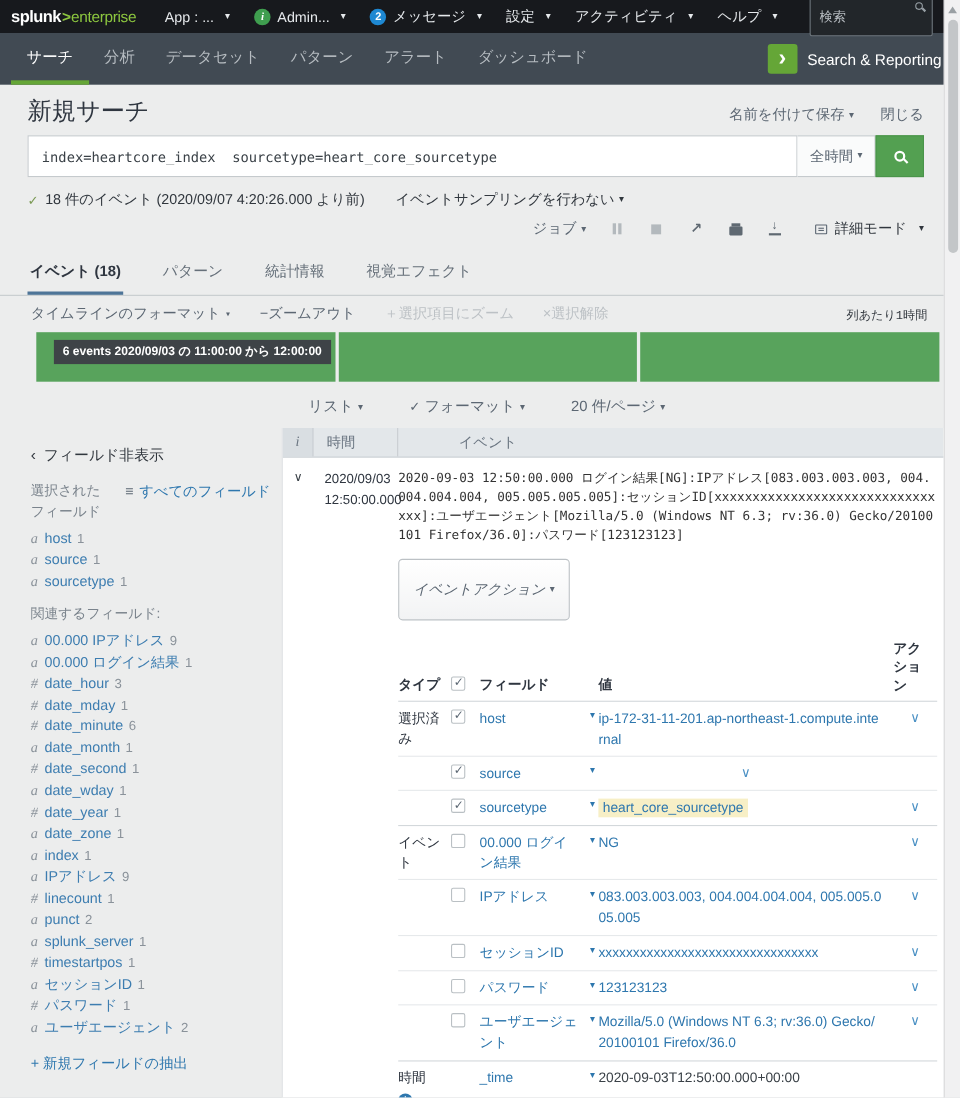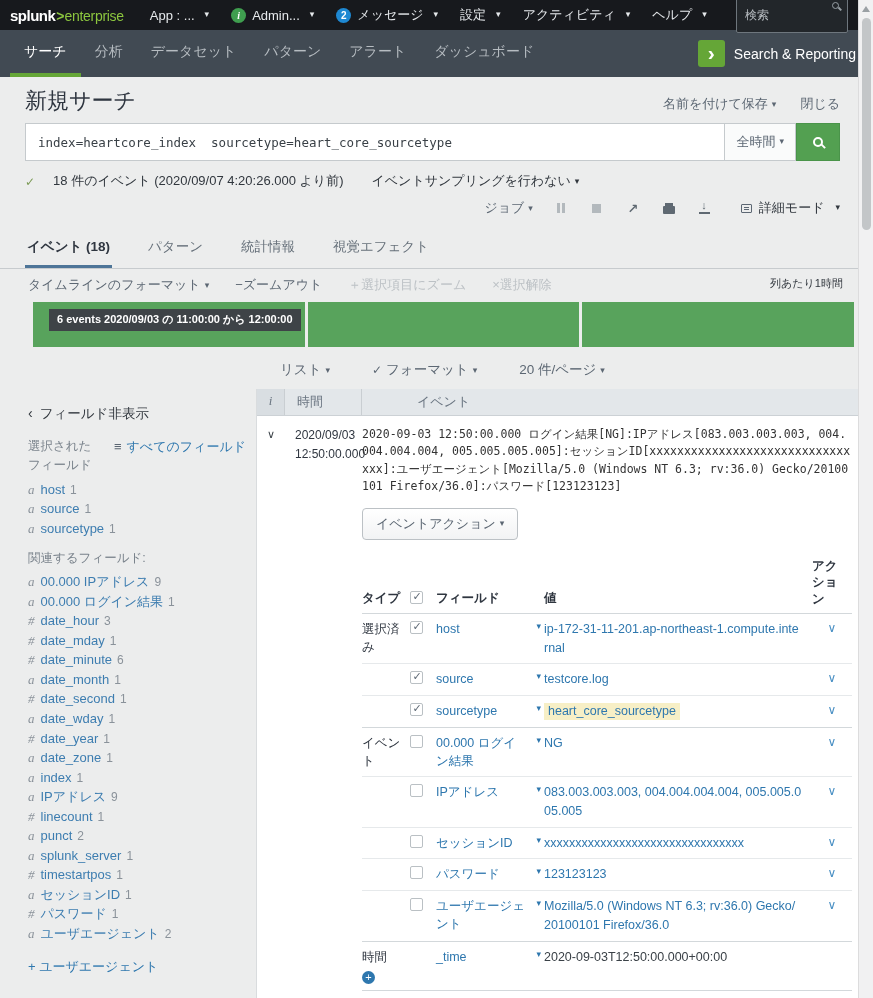--- a/index.html
+++ b/index.html
@@ -43,21 +43,21 @@
   .ph-link { color:#5c6773; font-size:13px; cursor:pointer; white-space:nowrap; }
 
   .search-row { display:flex; margin:9px 18px 0 25px; height:38px; }
   .query-input { flex:1; border:1px solid #c5cacd; background:#fff; font-family:"DejaVu Sans Mono",monospace; font-size:12.5px; color:#3a4147; padding:0 12px; outline:none; }
   .time-range { display:flex; align-items:center; border:1px solid #c5cacd; border-left:none; background:#fafbfb; padding:0 11px; color:#5c6773; font-size:13px; cursor:pointer; white-space:nowrap; }
   .search-btn { width:44px; background:#53a051; border:1px solid #4a944a; display:flex; align-items:center; justify-content:center; cursor:pointer; }
   .smag { width:10px; height:10px; border:2px solid #fff; border-radius:50%; position:relative; }
   .smag::after { content:""; position:absolute; width:6px; height:2px; background:#fff; transform:rotate(45deg); right:-5px; bottom:-2px; }
 
   .status-row { display:flex; align-items:center; margin:11px 18px 0 25px; gap:28px; }
-  .status-text { color:#31373e; font-size:13px; display:flex; align-items:center; gap:18px; }
+  .status-text { color:#31373e; font-size:13px; display:flex; align-items:center; gap:6px; }
   .check-icon::before { content:"✓"; color:#7b9a55; font-size:12px; }
   .sampling { color:#31373e; font-size:13px; cursor:pointer; }
 
   .job-row { display:flex; align-items:center; justify-content:flex-end; margin:6px 18px 0 25px; gap:20px; height:24px; }
   .job-menu { color:#5c6773; font-size:13px; cursor:pointer; }
   .jicon { display:inline-flex; align-items:center; justify-content:center; width:16px; height:14px; cursor:pointer; }
   .icon-pause { width:8px; height:10px; border-left:3px solid #b3b9bd; border-right:3px solid #b3b9bd; }
   .icon-stop { width:9px; height:9px; background:#b3b9bd; }
   .icon-share::before { content:"↗"; color:#5f6972; font-size:13px; font-weight:bold; }
   .icon-print { position:relative; width:12px; height:8px; background:#5f6972; border-radius:1px; margin-top:3px; }
@@ -65,21 +65,21 @@
   .icon-export { position:relative; width:11px; height:12px; border-bottom:2px solid #5f6972; }
   .icon-export::before { content:"↓"; position:absolute; left:2px; top:-3px; color:#5f6972; font-size:11px; font-weight:bold; }
   .mode { display:flex; align-items:center; gap:7px; margin-left:8px; color:#31373e; font-size:13px; cursor:pointer; }
   .icon-verbose { width:11px; height:9px; border:1px solid #5c6773; border-radius:1px; position:relative; }
   .icon-verbose::before { content:""; position:absolute; left:2px; top:2px; right:2px; height:1px; background:#5c6773; box-shadow:0 2px 0 #5c6773; }
 
   .tab-row { display:flex; gap:34px; margin-top:10px; padding:0 25px; border-bottom:1px solid #c7cbce; }
   .tab { font-size:13.5px; color:#66707a; padding:8px 2px 9px; border-bottom:3px solid transparent; cursor:pointer; white-space:nowrap; }
   .tab.active { color:#2f3640; font-weight:bold; border-bottom-color:#4e7598; }
 
-  .tl-controls { display:flex; align-items:flex-start; gap:26px; padding:7px 15px 6px 28px; }
+  .tl-controls { display:flex; align-items:flex-end; gap:26px; padding:7px 15px 6px 28px;font-family:Liberation Mono, monospace; }
   .tl-item { color:#5c6773; font-size:13px; cursor:pointer; white-space:nowrap; }
   .tl-item.disabled { color:#bcc1c5; cursor:default; }
   .tl-scale { margin-left:auto; color:#31373e; font-size:11px; }
 
   .tl-bars { position:relative; display:flex; gap:3px; height:45px; margin:2px 4px 0 33px; }
   .tbar { flex:1; background:#58a35c; }
   .tl-tooltip { position:absolute; left:16px; top:7px; background:#3e4347; color:#fff; font-size:11px; font-weight:bold; padding:3px 8px 4px; white-space:nowrap; z-index:2; }
 
   .list-controls { display:flex; gap:42px; margin:14px 0 10px 280px; }
   .lc-item { color:#5c6773; font-size:13.5px; cursor:pointer; white-space:nowrap; }
@@ -106,21 +106,21 @@
   .ev-head { display:flex; background:#e3e7ea; border-bottom:1px solid #ccd1d5; color:#6b7682; font-size:13px; flex:none; }
   .evh-i { width:28px; background:#d9dee2; border-right:1px solid #c9ced2; text-align:center; font-style:italic; font-family:"Liberation Serif",serif; padding:4px 0; }
   .evh-time { width:77px; border-right:1px solid #c9ced2; padding:4px 0 4px 12px; }
   .evh-event { flex:1; padding:4px 0 4px 55px; }
   .ev-row { display:flex; flex:1; min-height:0; }
   .evr-i { width:28px; flex:none; text-align:center; padding-top:8px; }
   .expand::before { content:"∨"; color:#3a4147; font-size:11px; }
   .evr-time { width:77px; flex:none; padding:10px 0 0 10px; font-size:12px; color:#2f3640; line-height:1.55; }
   .evr-body { flex:1; min-width:0; padding:10px 6px 0 0; }
   .raw { font-family:"DejaVu Sans Mono",monospace; font-size:11.5px; line-height:1.5; color:#333; word-break:break-all; }
-  .ev-action-btn { display:inline-flex; align-items:center; margin:13px 0 14px; padding:6px 13px; border:1px solid #bcc1c5; border-radius:4px; background:linear-gradient(#fff,#f2f3f4); color:#5c6773; font-size:13px; cursor:pointer; }
+  .ev-action-btn { display:inline-flex; align-items:center; margin:13px 0 14px; padding:18px 13px; border:1px solid #bcc1c5; border-radius:4px; background:linear-gradient(#fff,#f2f3f4); color:#5c6773; font-size:13px; cursor:pointer;font-style:italic; }
 
   .ft-grid { display:grid; grid-template-columns:48px 26px 108px 1fr 40px; }
   .ft-head { align-items:end; padding:4px 0 6px; color:#2f3640; font-size:12.5px; font-weight:bold; }
   .fth-act { line-height:1.3; word-break:break-all; padding-right:14px; }
   .ft-row { padding:6px 0; border-top:1px solid #e6e9eb; font-size:12.5px; align-items:start; }
   .ft-row.sep { border-top-color:#d3d8db; }
   .ft-group { color:#2f3640; line-height:1.45; padding-right:4px; word-break:break-all; }
   .gicon { display:none; }
   .gicon.plus { display:block; margin-top:5px; width:13px; height:13px; border-radius:50%; background:#2e77ae; position:relative; cursor:pointer; }
   .gicon.plus::after { content:"+"; position:absolute; left:0; top:0; width:13px; color:#fff; font-size:11px; line-height:13px; text-align:center; }
@@ -375,21 +375,21 @@
               </div>
 
               <div class="f-item">
                 <span class="f-type">#</span><span class="f-name">パスワード</span><span class="f-count">1</span>
               </div>
 
               <div class="f-item">
                 <span class="f-type">a</span><span class="f-name">ユーザエージェント</span><span class="f-count">2</span>
               </div>
             </div>
-          <div class="extract">+ ユーザエージェント</div>
+          <div class="extract">+ 新規フィールドの抽出</div>
         </div>
 
         <div class="events">
           <div class="ev-head">
             <div class="evh-i">i</div>
             <div class="evh-time">時間</div>
             <div class="evh-event">イベント</div>
           </div>
 
           <div class="ev-row">
@@ -433,23 +433,20 @@
                   <div class="ft-row ft-grid">
                     <div class="ft-group">
                       <span></span>
                       
                     </div>
                     <div><span class="cb on"></span></div>
                     <div class="ft-field">
                       <span class="flink">source</span>
                       <span class="fcaret"></span>
                     </div>
-                    <div class="ft-value">
-                      <span class="vtext">testcore.log</span>
-                    </div>
                     <div class="ft-act"><span class="chevicon chev"></span></div>
                   </div>
 
                   <div class="ft-row ft-grid">
                     <div class="ft-group">
                       <span></span>
                       
                     </div>
                     <div><span class="cb on"></span></div>
                     <div class="ft-field">

